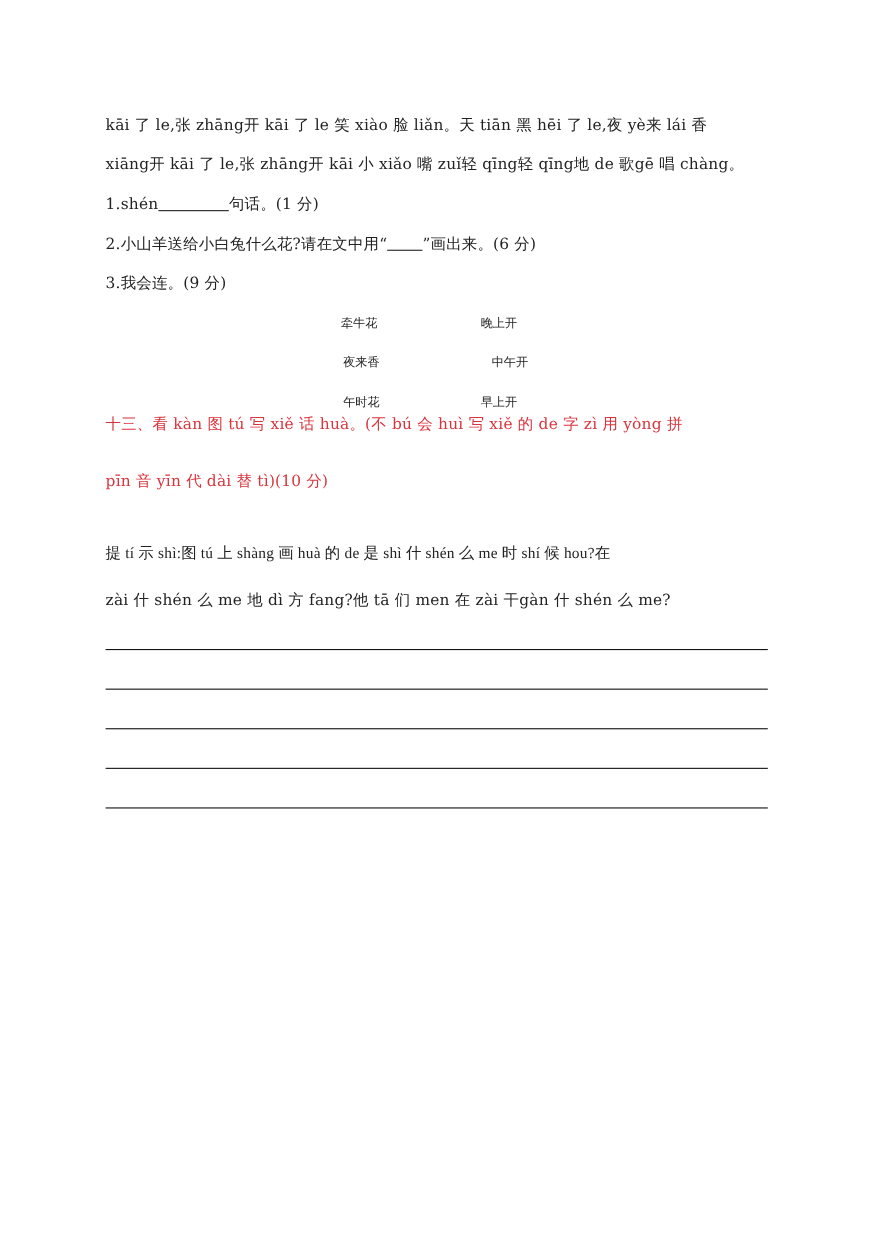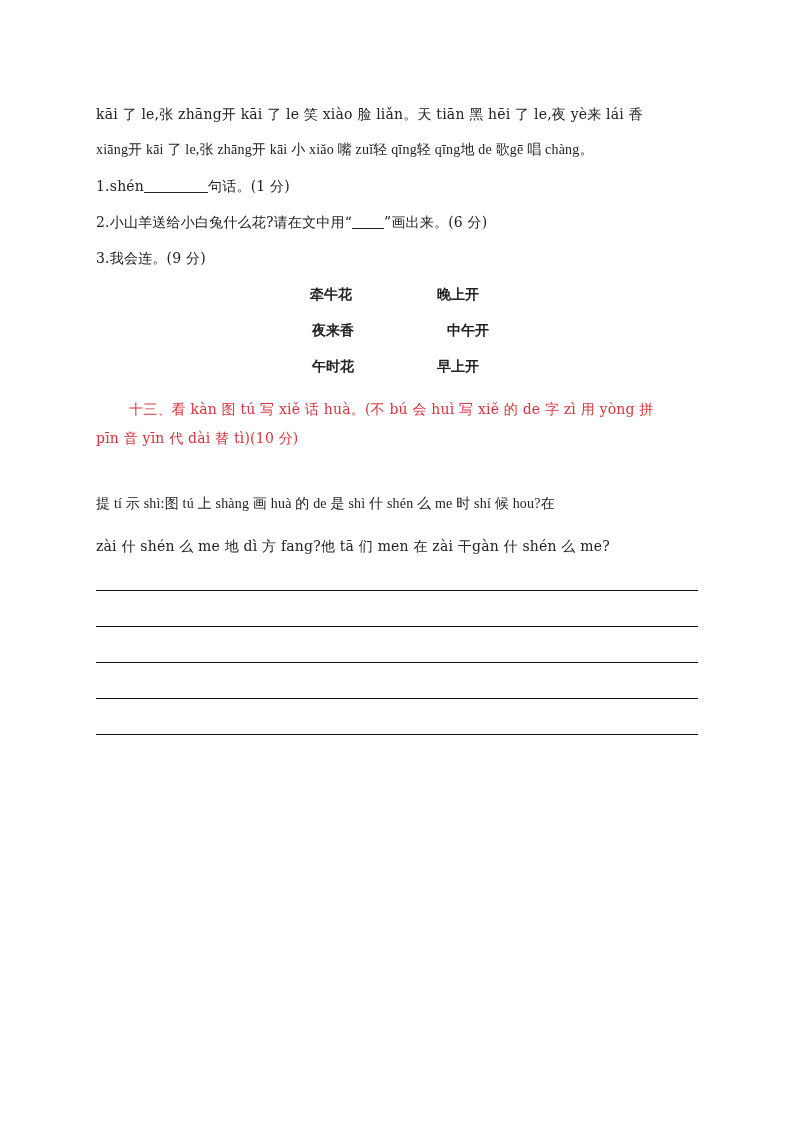--- a/index.html
+++ b/index.html
@@ -1,29 +1,29 @@
 <!DOCTYPE html>
 <html><head>
 <meta charset="utf-8">
 <style>
   html, body { margin: 0; padding: 0; background: #ffffff; }
   body { width: 793px; height: 1122px; position: relative; overflow: hidden;
          font-family: "DejaVu Serif", "Liberation Serif", serif; color: #222; }
   .line { position: absolute; left: 96px; font-size: 14px; line-height: 20px; white-space: nowrap; letter-spacing: 0.2px; }
   .red { color: #d9343c; }
   .blank { display: inline-block; border-bottom: 1px solid #222; height: 14px; vertical-align: -2px; }
-  .match { position: absolute; font-size: 14px; line-height: 20px; white-space: nowrap; font-weight: bold; }
+  .match { position: absolute; font-size: 11px; line-height: 20px; white-space: nowrap; }
   .rule { position: absolute; left: 96px; width: 602px; height: 0; border-top: 1.3px solid #111; }
 </style>
 </head>
 <body>
 
 <div>
   <div class="line" style="top:104px;">kāi 了 le,张 zhāng开 kāi 了 le 笑 xiào 脸 liǎn。天 tiān 黑 hēi 了 le,夜 yè来 lái 香</div>
-  <div class="line" style="top:140px;font-family:Liberation Serif, serif;">xiāng开 kāi 了 le,张 zhāng开 kāi 小 xiǎo 嘴 zuǐ轻 qīng轻 qīng地 de 歌gē 唱 chàng。</div>
+  <div class="line" style="top:140px;">xiāng开 kāi 了 le,张 zhāng开 kāi 小 xiǎo 嘴 zuǐ轻 qīng轻 qīng地 de 歌gē 唱 chàng。</div>
 </div>
 
 <div>
   <div class="line" style="top:176px;">
     <span>1.</span><span>shén</span><span class="blank" style="width:64px;"></span><span>句话。(1 分)</span>
   </div>
   <div class="line" style="top:212px;">
     <span>2.</span><span>小山羊送给小白兔什么花?请在文中用“</span><span class="blank" style="width:32px;"></span><span>”画出来。(6 分)</span>
   </div>
   <div class="line" style="top:248px;">
@@ -34,21 +34,21 @@
 <div>
   <div class="match" style="left:310px; top:284px;">牵牛花</div>
   <div class="match" style="left:312px; top:320px;">夜来香</div>
   <div class="match" style="left:312px; top:356px;">午时花</div>
   <div class="match" style="left:437px; top:284px;">晚上开</div>
   <div class="match" style="left:437px; top:320px;margin-left:10px;">中午开</div>
   <div class="match" style="left:437px; top:356px;">早上开</div>
 </div>
 
 <div>
-  <div class="line red" style="top:399px;margin-left:33px;">十三、看 kàn 图 tú 写 xiě 话 huà。(不 bú 会 huì 写 xiě 的 de 字 zì 用 yòng 拼</div>
+  <div class="line red" style="top:376px;">十三、看 kàn 图 tú 写 xiě 话 huà。(不 bú 会 huì 写 xiě 的 de 字 zì 用 yòng 拼</div>
   <div class="line red" style="top:428px;">pīn 音 yīn 代 dài 替 tì)(10 分)</div>
 </div>
 
 <div>
   <div class="line" style="top:494px;font-family:Liberation Serif, serif;">提 tí 示 shì:图 tú 上 shàng 画 huà 的 de 是 shì 什 shén 么 me 时 shí 候 hou?在</div>
   <div class="line" style="top:536px;">zài 什 shén 么 me 地 dì 方 fang?他 tā 们 men 在 zài 干gàn 什 shén 么 me?</div>
 </div>
 
 <div>
   <div class="rule" style="top:590px;"></div>

